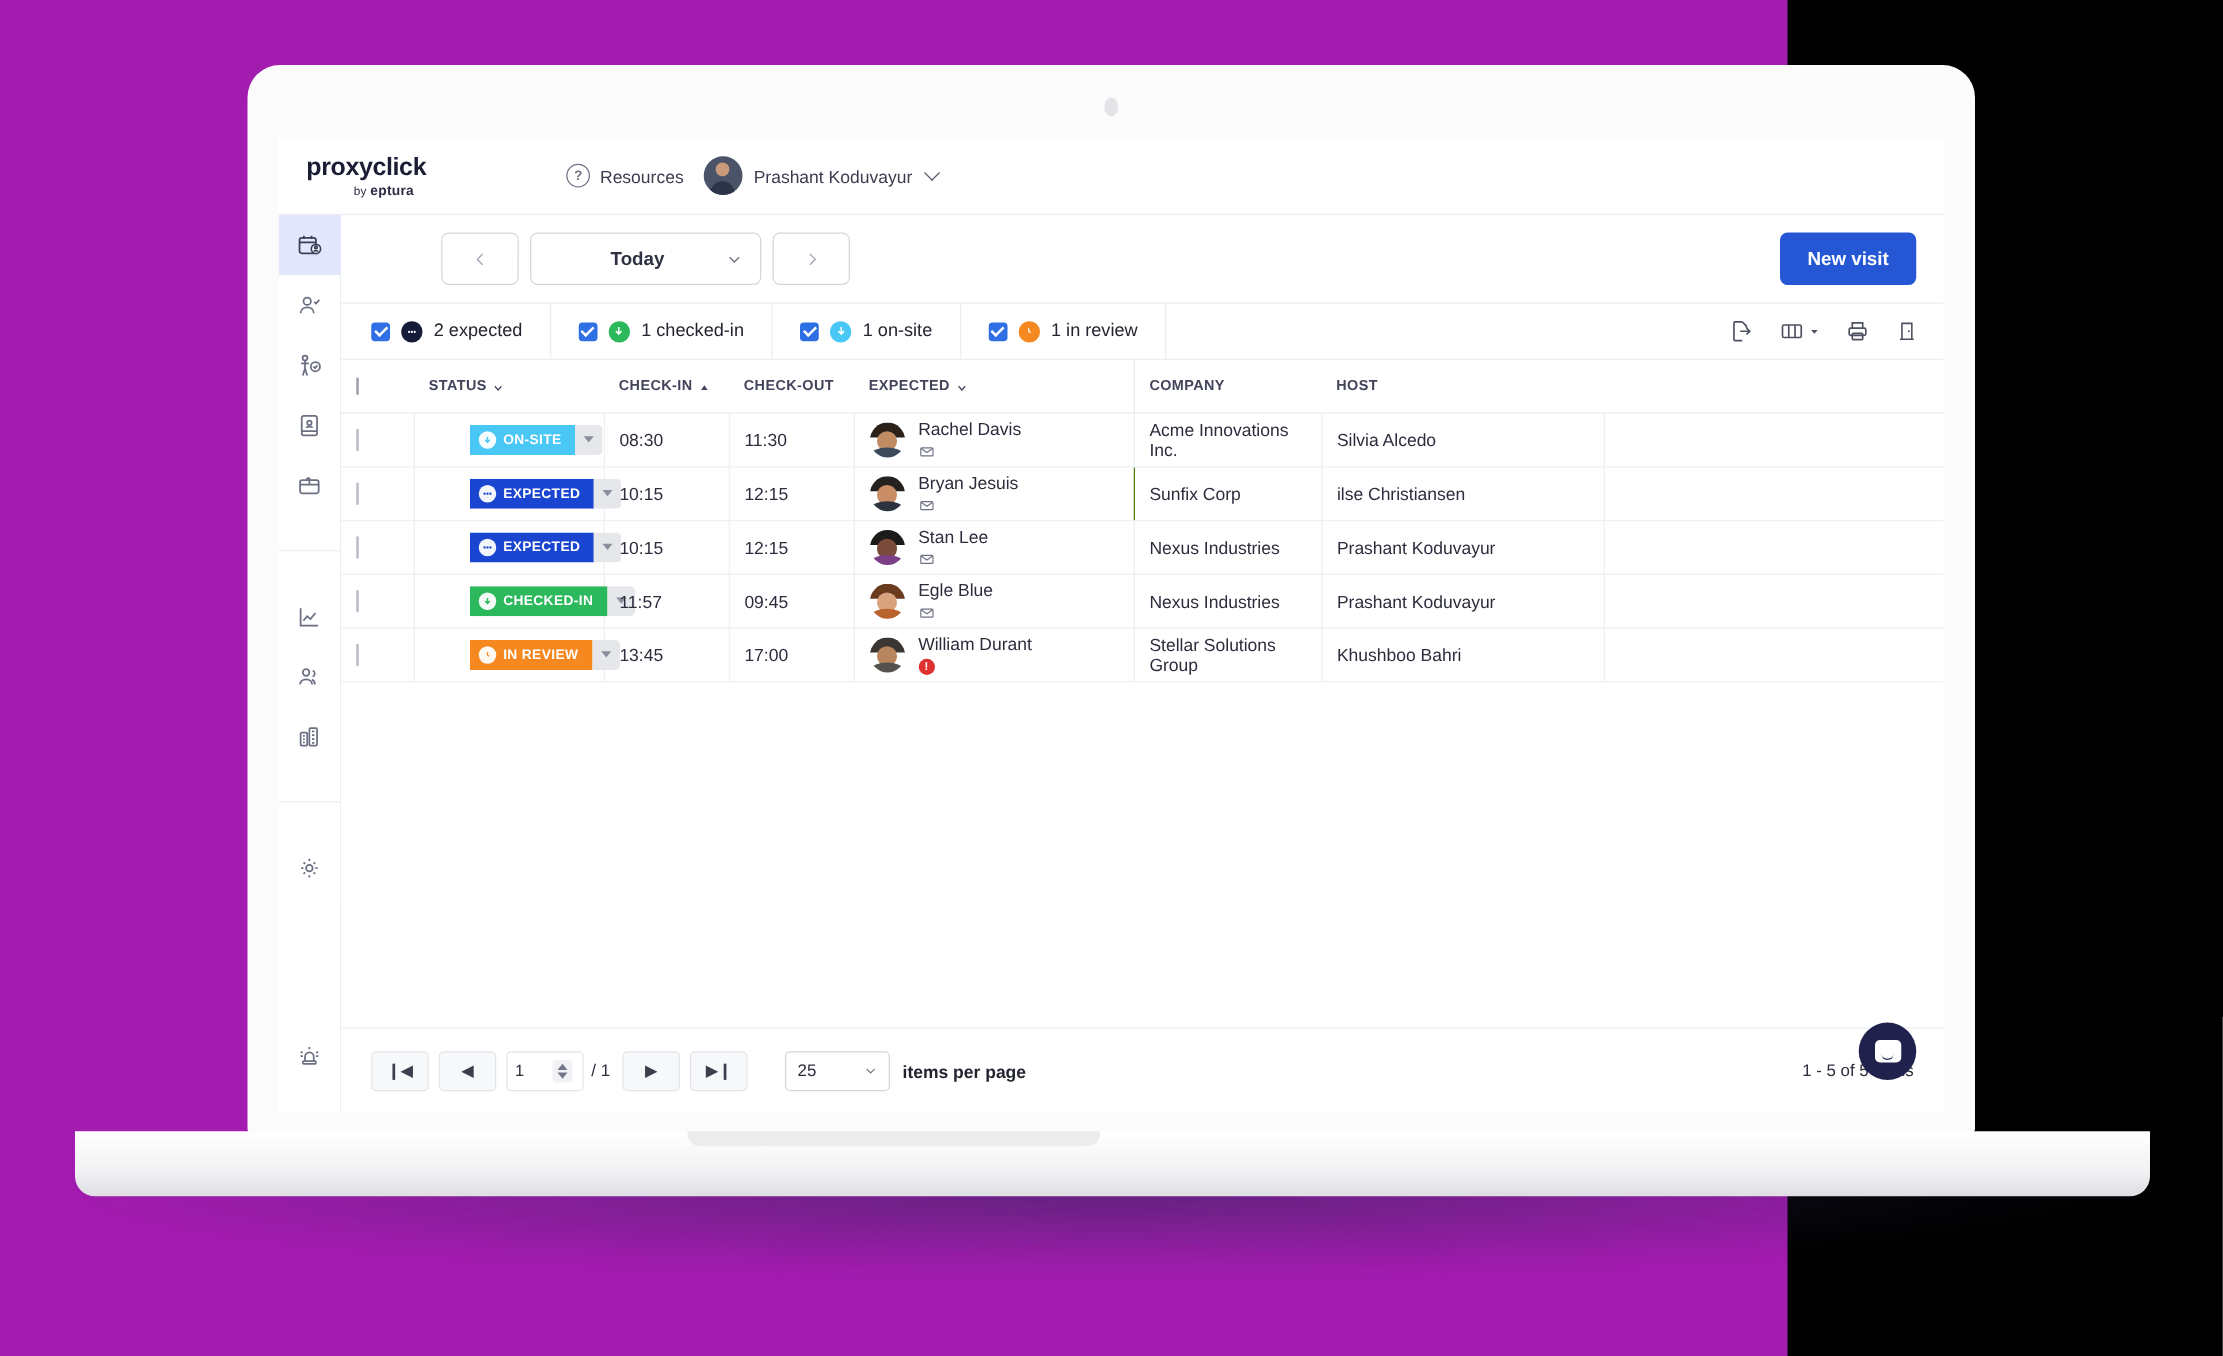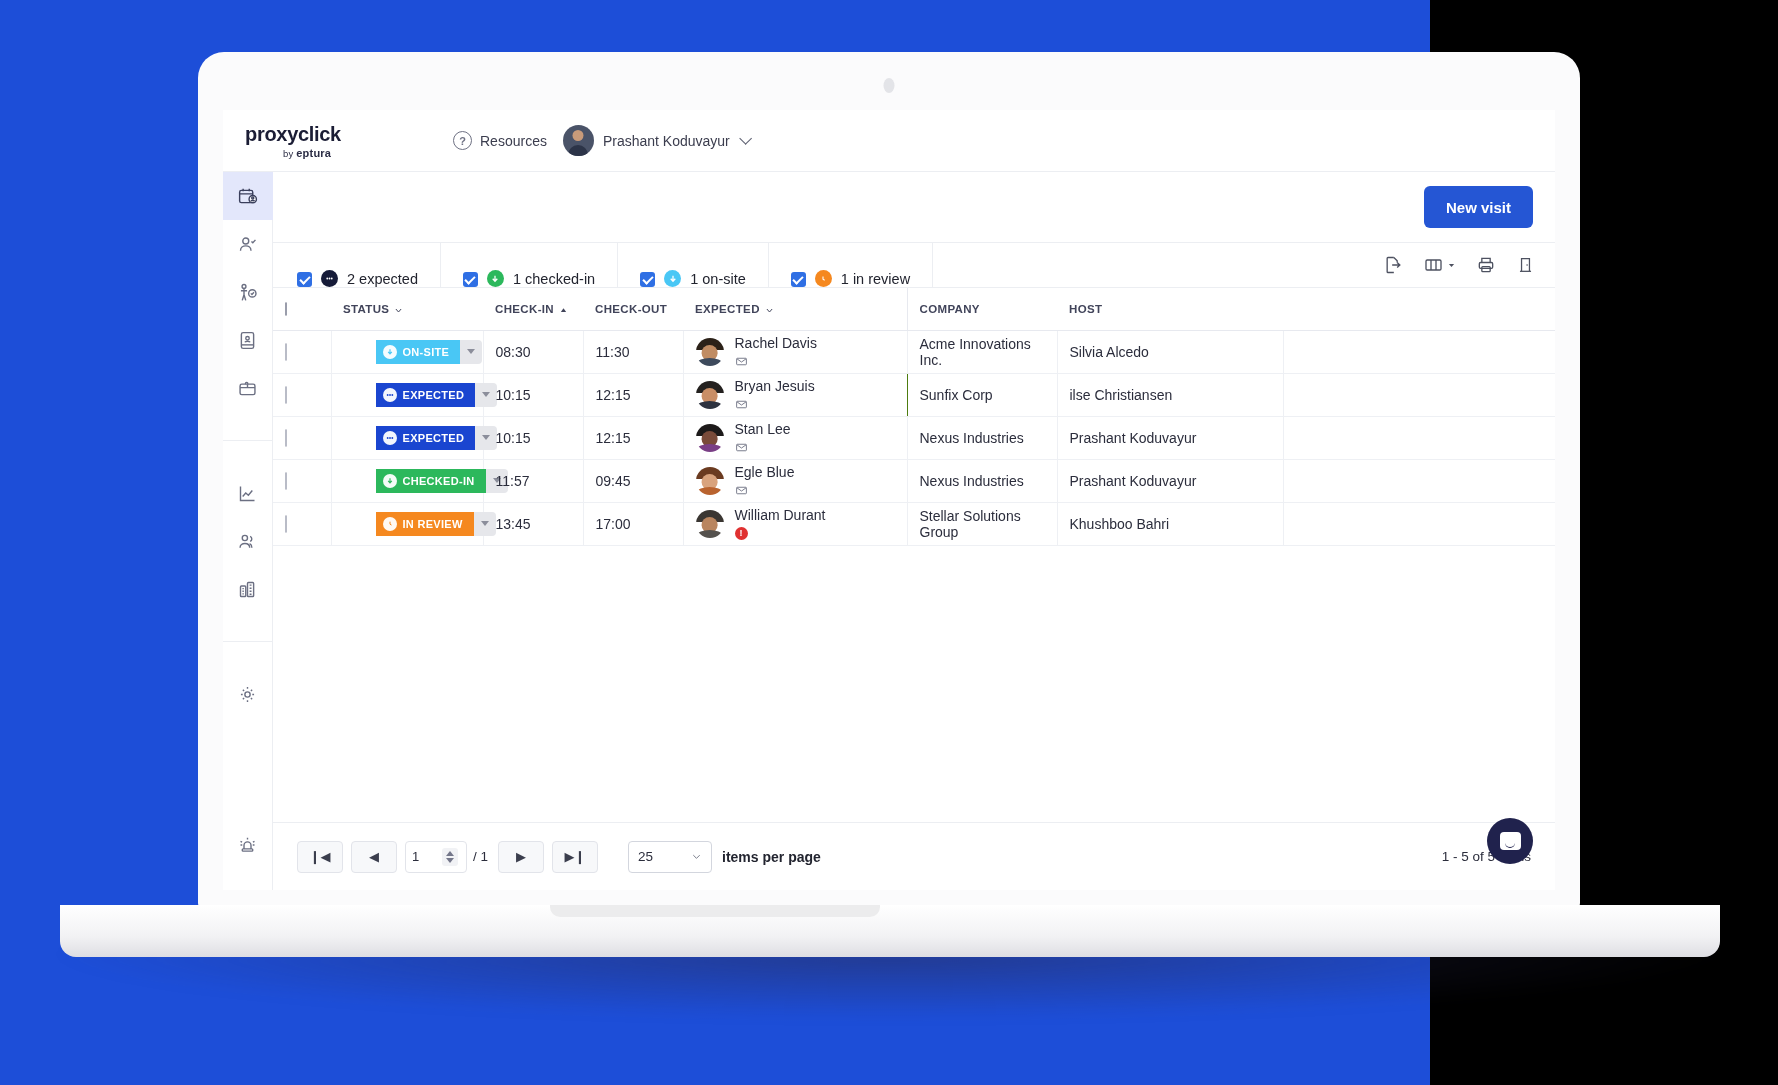--- a/index.html
+++ b/index.html
@@ -2,21 +2,21 @@
 <html><head>
 <meta charset="utf-8">
 <style>
   * { box-sizing: border-box; margin: 0; padding: 0; }
   html, body {
     width: 1778px; height: 1085px;
     background: #000000;
     font-family: "Liberation Sans", sans-serif;
     overflow: hidden;
   }
-  .stage { position: relative; width: 1430px; height: 1085px; background: #1d4ed8; }
+  .stage { position: relative; width: 1430px; height: 1085px; background: #a21caf; }
 
   
   .laptop-lid {
     position: absolute; left: 198px; top: 52px;
     width: 1382px; height: 855px;
     background: #fbfbfc;
     border-radius: 26px 26px 4px 4px;
   }
   .camera-dot {
     position: absolute; left: 50%; top: 26px; transform: translateX(-50%);
@@ -147,21 +147,21 @@
     color: #fff; font-size: 15px; font-weight: 700; cursor: pointer;
     font-family: "Liberation Sans", sans-serif;
   }
 
   
   .filter-row {
     height: 46px; display: flex; align-items: stretch;
     border-top: 1px solid #eceef2; border-bottom: 1px solid #eceef2;
   }
   .chip {
-    display: flex; align-items: flex-end; gap: 9px; padding: 0 22px;
+    display: flex; align-items: center; gap: 9px; padding: 0 22px;
     border-right: 1px solid #eceef2; cursor: pointer; font-size: 14.5px; color: #22242f;
   }
   .chip:first-child { padding-left: 24px; }
   .cbox {
     width: 15px; height: 15px; border-radius: 3px; background: #2f6fe4;
     position: relative; flex: none;
   }
   .cbox::after {
     content: ''; position: absolute; left: 4.5px; top: 1.5px;
     width: 4px; height: 8px; border: solid #fff; border-width: 0 2px 2px 0;
@@ -415,20 +415,38 @@
               <rect x="6" y="17" width="12" height="2.6" rx="1"></rect>
             <path d="M4 8.5l1.8.9M20 8.5l-1.8.9M12 4.2v2M6 12.5H4M20 12.5h-2"></path>
           </svg>
         </div>
       </div>
 
       <div class="content">
 
         <div class="toolbar-row">
 
+          <div class="date-nav">
+            <div class="nav-btn">
+              <svg width="13" height="19" viewBox="0 0 24 24" fill="none" stroke="#9fa2af" stroke-width="1.8">
+                  <path d="M15 4L7 12l8 8"></path>
+                </svg>
+            </div>
+            <div class="today-select">
+              <span class="today-label">Today</span>
+              <svg width="13" height="13" viewBox="0 0 24 24" fill="none" stroke="#6f7281" stroke-width="2">
+                  <path d="M5 9l7 7 7-7"></path>
+                </svg>
+            </div>
+            <div class="nav-btn">
+              <svg width="13" height="19" viewBox="0 0 24 24" fill="none" stroke="#9fa2af" stroke-width="1.8">
+                  <path d="M9 4l8 8-8 8"></path>
+                </svg>
+            </div>
+          </div>
 
           <div class="spacer"></div>
 
           <button class="new-visit-btn" style="background:#2556d4">New visit</button>
         </div>
 
         <div class="filter-row">
 
           <div class="chip">
             <span class="cbox"></span>

